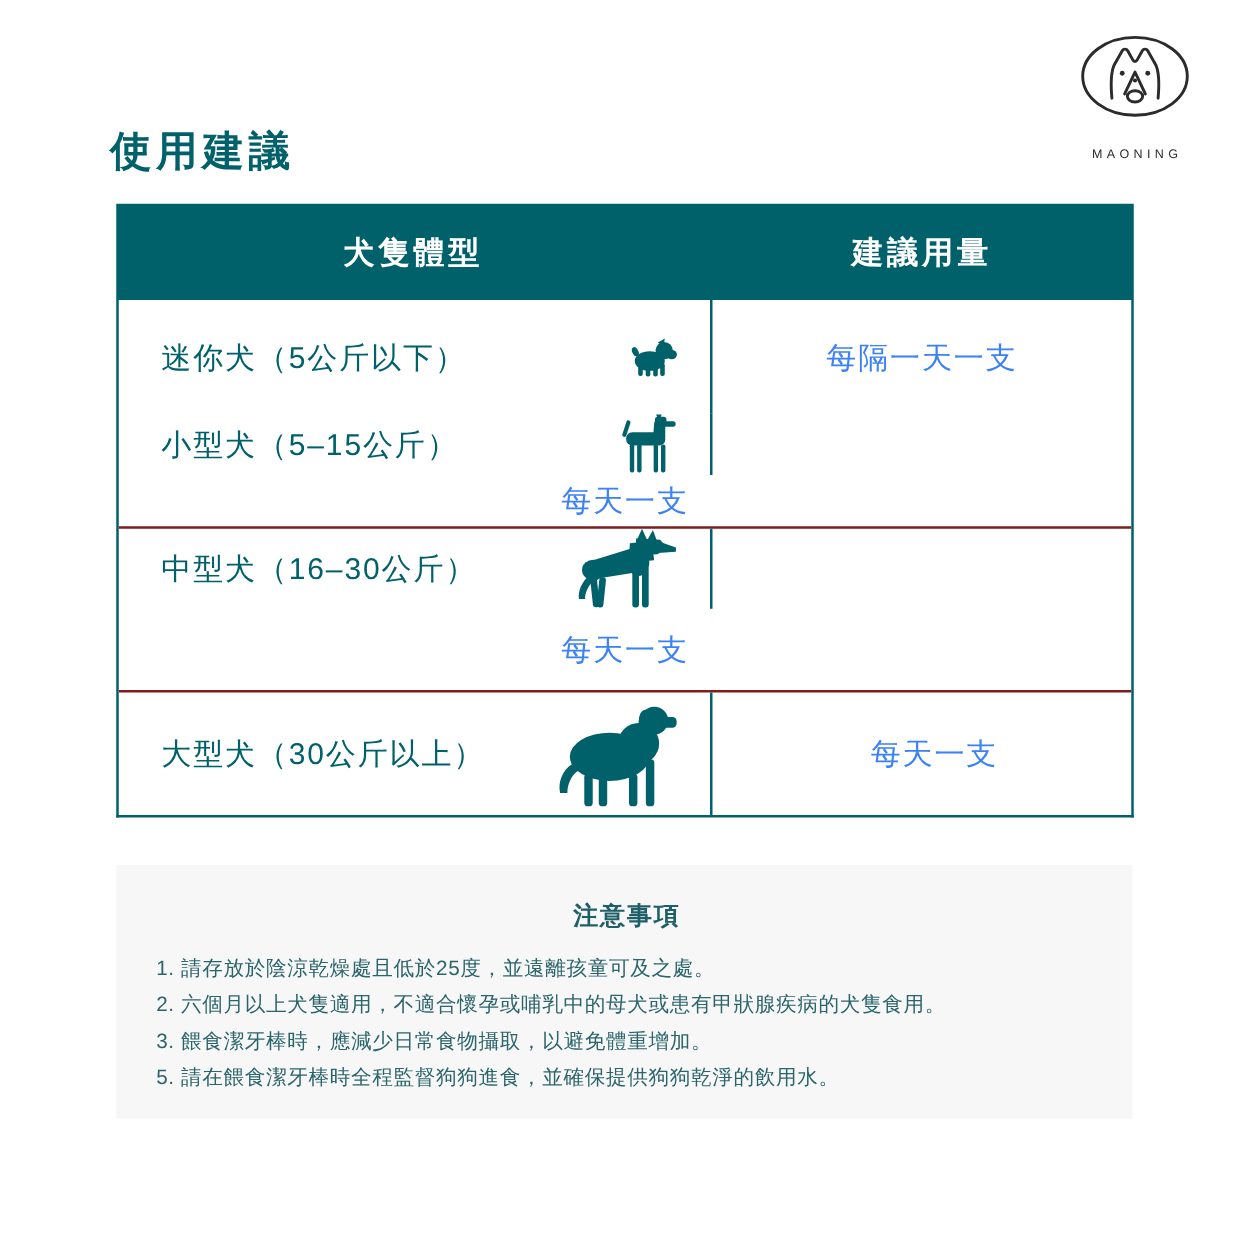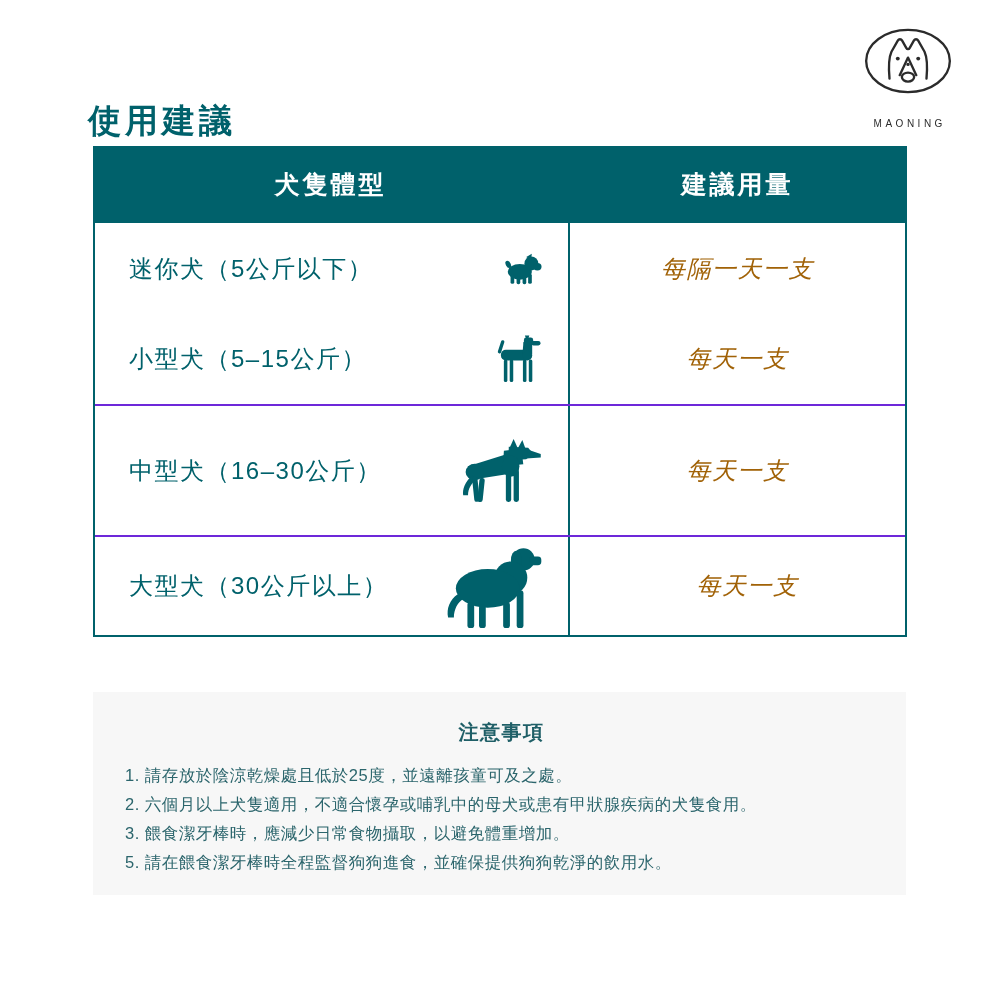--- a/index.html
+++ b/index.html
@@ -19,48 +19,48 @@
     color: #2B2B2B; text-indent: 3.5px;
   }
 
   
   .page-title {
     position: absolute; left: 88px; top: 99px;
     font-size: 33px; font-weight: bold; color: #00616B; letter-spacing: 4px;
   }
 
   
-  .usage-table { position: absolute; left: 93px; top: 146px; width: 814px; }
+  .usage-table { position: absolute; left: 93px; top: 163px; width: 814px; }
   .t-head { display: flex; height: 77px; background: #00616B; }
   .t-head .th {
     display: flex; align-items: center; justify-content: center;
     color: #ffffff; font-size: 25px; font-weight: bold; letter-spacing: 3px;
   }
   .th-size { width: 475px; }
   .th-dose { flex: 1; }
 
   .t-body { border: 2px solid #00616B; border-top: none; background: #fff; }
   .t-row { display: flex; }
   .t-row.h1 { height: 91px; }
   .t-row.h2 { height: 92px; }
   .t-row.h3 { height: 131px; }
   .t-row.h4 { height: 98px; gap: 20px; }
-  .t-row.rule { border-bottom: 2px solid #6d28d9; }
+  .t-row.rule { border-bottom: 2px solid #7f1d1d; flex-direction: column; }
 
   .cell-size {
     width: 475px; border-right: 2px solid #00616B;
     display: flex; align-items: center; justify-content: space-between;
     padding: 0 26px 0 34px;
   }
   .size-label { font-size: 24px; letter-spacing: 1.5px; color: #00616B; white-space: nowrap; }
   .dog-icon { color: #00616B; flex: none; display: flex; align-items: center; }
 
   .cell-dose {
     flex: 1; display: flex; align-items: center; justify-content: center;
-    font-size: 24px; letter-spacing: 1.5px; color: #a16207; font-style: italic;
+    font-size: 24px; letter-spacing: 1.5px; color: #3b82f6;
   }
 
   
   .notes {
     position: absolute; left: 93px; top: 692px; width: 813px; height: 203px;
     background: #F7F7F7; padding: 27px 28px 0 32px;
   }
   .notes-heading {
     font-size: 20px; font-weight: bold; color: #1F5F67; letter-spacing: 1.5px; text-align: center;
   }

